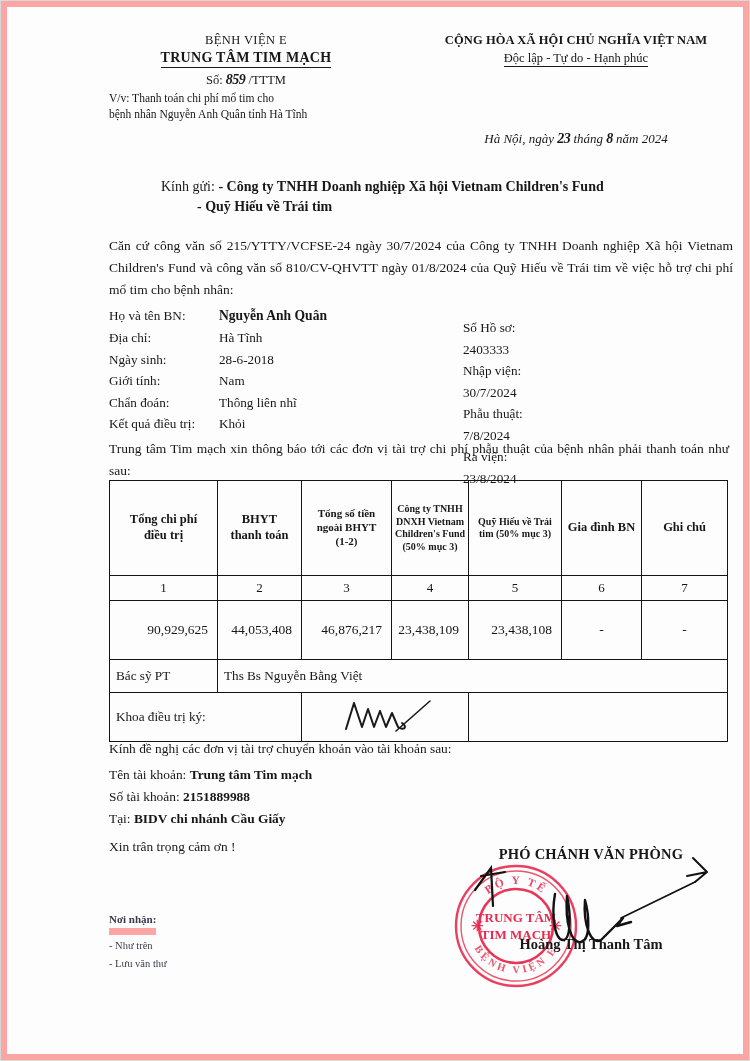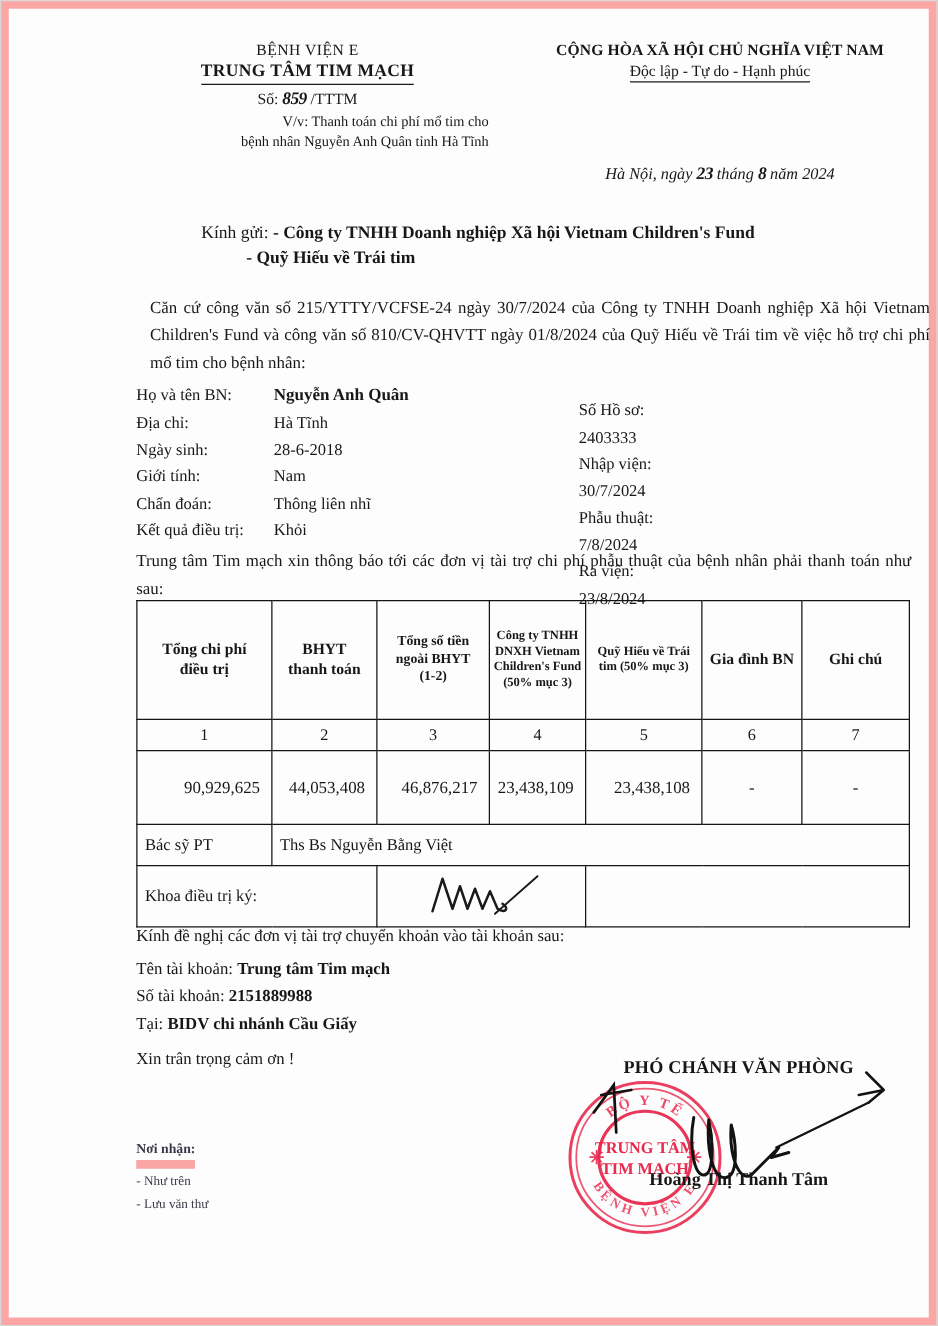--- a/index.html
+++ b/index.html
@@ -20,37 +20,37 @@
   
   .hdr{position:absolute;left:0;right:0;top:32px;height:120px;}
   .hdr-left{position:absolute;left:100px;top:0;width:290px;text-align:center;}
   .hdr-right{position:absolute;left:410px;top:0;width:330px;text-align:center;}
   .org1{font-size:12.5px;letter-spacing:.4px;}
   .org2{font-size:14px;font-weight:bold;letter-spacing:.3px;
         display:inline-block;border-bottom:1.3px solid #1a1a1a;padding-bottom:1px;}
   .sonum{font-size:12.5px;margin-top:4px;text-align:center;}
   .hw{font-family:"Liberation Serif", serif;font-style:italic;font-weight:bold;
       font-size:14px;letter-spacing:-0.5px;}
-  .vv{font-size:11.5px;text-align:right;margin-top:3px;line-height:1.38;
+  .vv{font-size:11.5px;text-align:left;margin-top:3px;line-height:1.38;
       padding-left:8px;}
   .natl1{font-size:12.5px;font-weight:bold;letter-spacing:.1px;}
   .natl2{font-size:12.5px;display:inline-block;margin-top:2px;
          border-bottom:1.2px solid #1a1a1a;padding-bottom:0px;}
   .datel{position:absolute;left:410px;top:130px;width:330px;text-align:center;
          font-style:italic;font-size:13px;}
   .datel .hw{font-style:italic;}
   
   .kg{position:absolute;left:160px;top:178px;font-size:14px;font-weight:bold;}
   .kg .ln{margin-bottom:4px;}
   .kg .ln2{padding-left:36px;}
   .kg .lbl{font-weight:normal;}
   
   .para{position:absolute;left:108px;width:624px;font-size:13.5px;line-height:1.62;
         text-align:justify;}
-  #para-basis{top:234px;margin-left:11px;}
+  #para-basis{top:234px;}
   #para-notice{top:437px;width:620px;}
   
   .pinfo{position:absolute;top:304px;left:108px;font-size:13.2px;line-height:1.63;}
   .pinfo .row{display:flex;}
   .pinfo .k{width:110px;}
   .pinfo .v{}
   .pinfo .v.b{font-weight:bold;font-size:13.6px;}
   .pinfo2{position:absolute;top:316px;left:462px;font-size:13.2px;line-height:1.63;}
   .pinfo2 .k{width:92px;}
   

